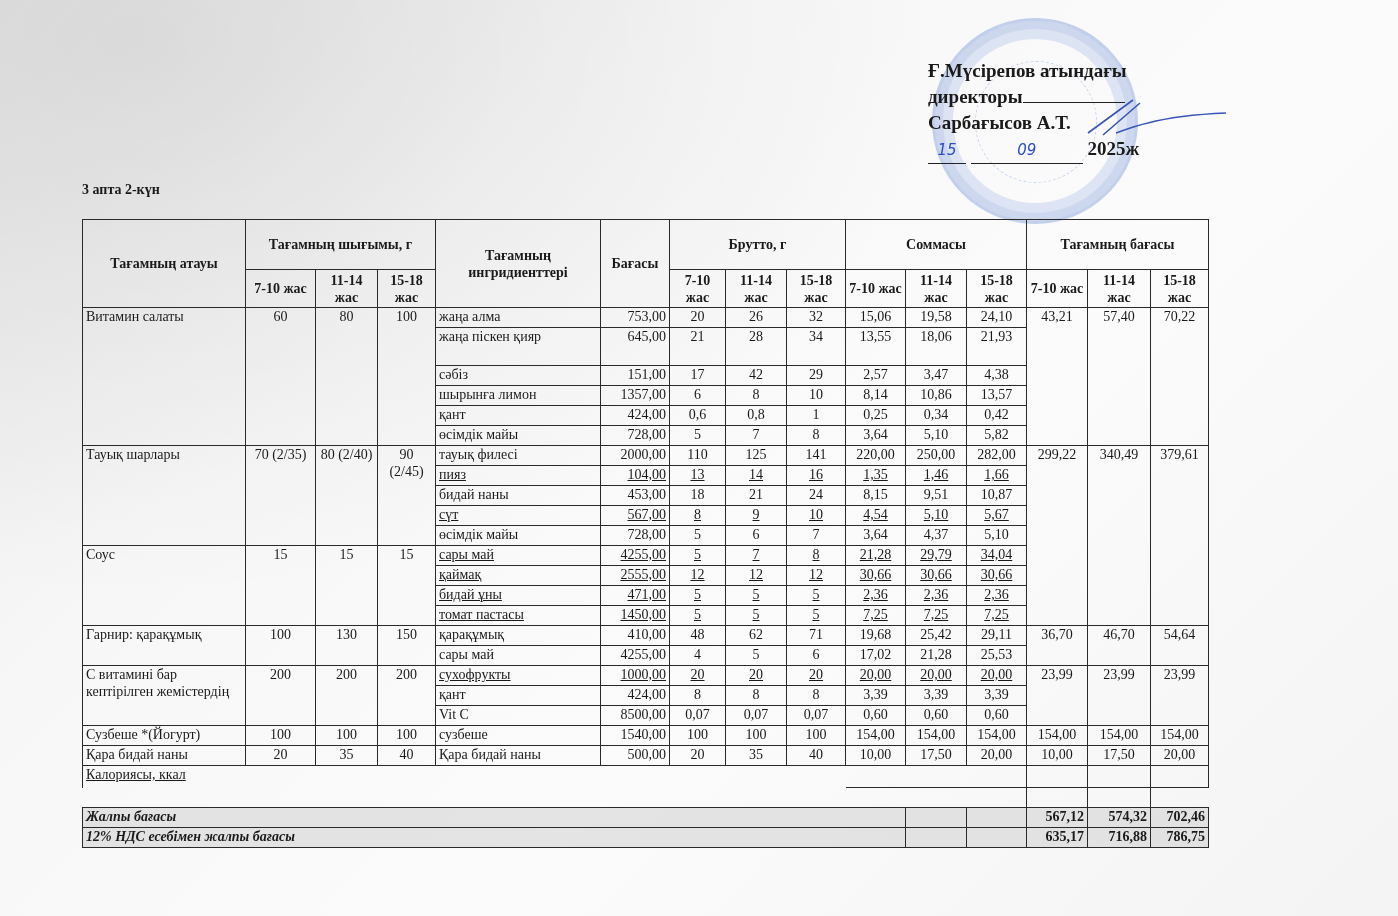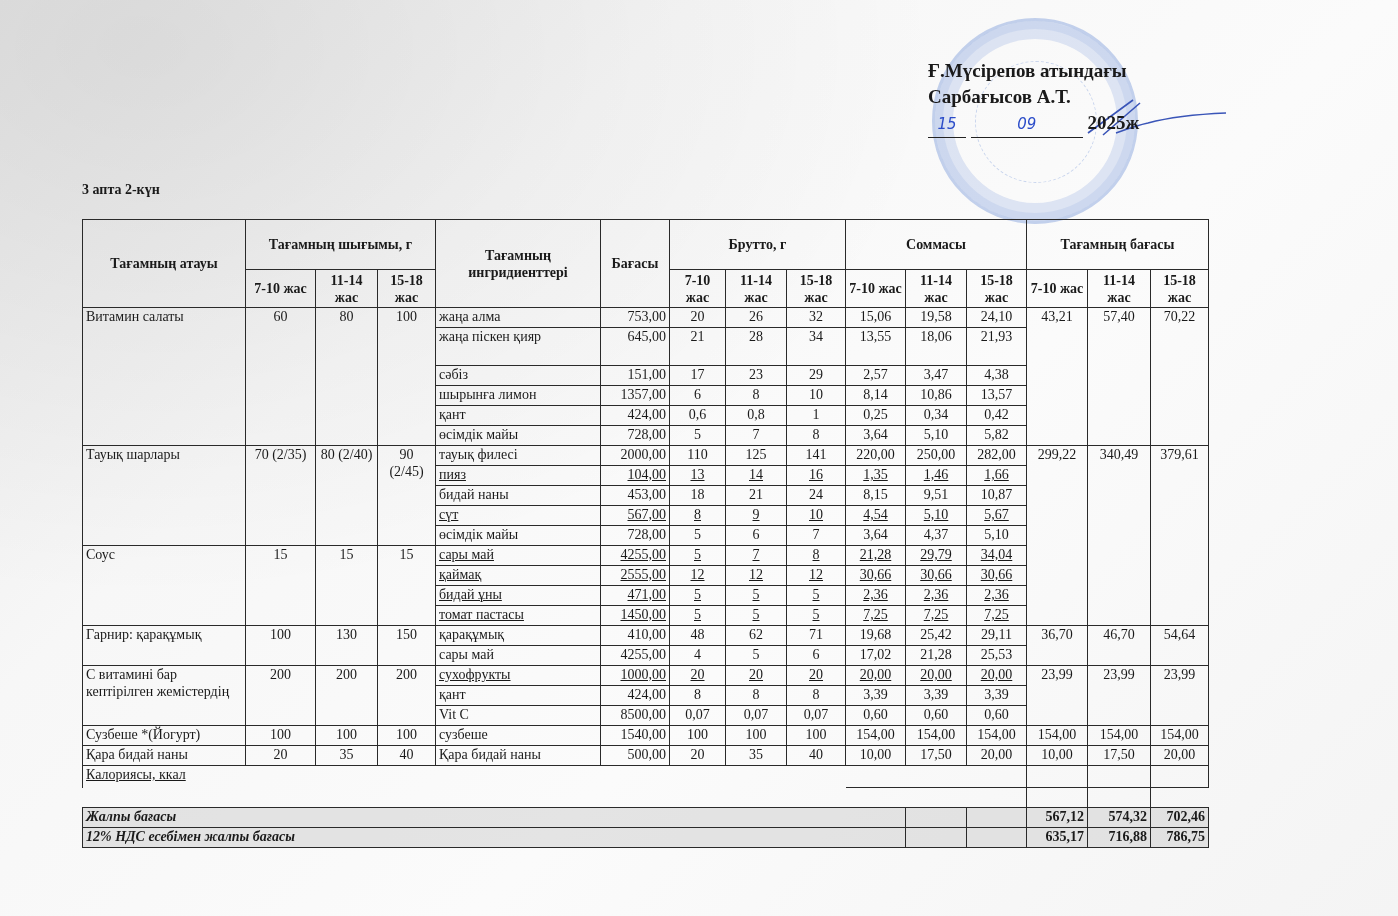--- a/index.html
+++ b/index.html
@@ -77,20 +77,21 @@
 <div class="stamp">
     <div class="stamp-inner"></div>
   </div>
 
 <svg class="signature" viewBox="0 0 150 45">
   <path d="M10 38 L55 5 M25 40 L62 8 M38 38 Q60 30 70 28 Q100 20 148 18" stroke="#3a55b8" stroke-width="1.6" fill="none"></path>
 </svg>
 
 <div class="approval">
   <div class="line">Ғ.Мүсірепов атындағы</div>
+  <div class="line"><span>директоры</span><span class="blank sig-blank"></span></div>
   <div class="line">Сарбағысов А.Т.</div>
   <div class="line"><span class="blank date-day">15</span> <span class="blank date-month">09</span> <span>2025ж</span></div>
 </div>
 
 <div class="subtitle">3 апта 2-күн</div>
 
 <table class="menu">
   <colgroup>
     <col style="width:163px">
       <col style="width:70px">
@@ -158,21 +159,21 @@
         <td class="c">28</td>
         <td class="c">34</td>
         <td class="c">13,55</td>
         <td class="c">18,06</td>
         <td class="c">21,93</td>
       </tr>
       <tr style="height: 20px;">
         <td class="l">сәбіз</td>
         <td class="r">151,00</td>
         <td class="c">17</td>
-        <td class="c">23</td>
+        <td class="c">42</td>
         <td class="c">29</td>
         <td class="c">2,57</td>
         <td class="c">3,47</td>
         <td class="c">4,38</td>
       </tr>
       <tr style="height: 20px;">
         <td class="l">шырынға лимон</td>
         <td class="r">1357,00</td>
         <td class="c">6</td>
         <td class="c">8</td>

